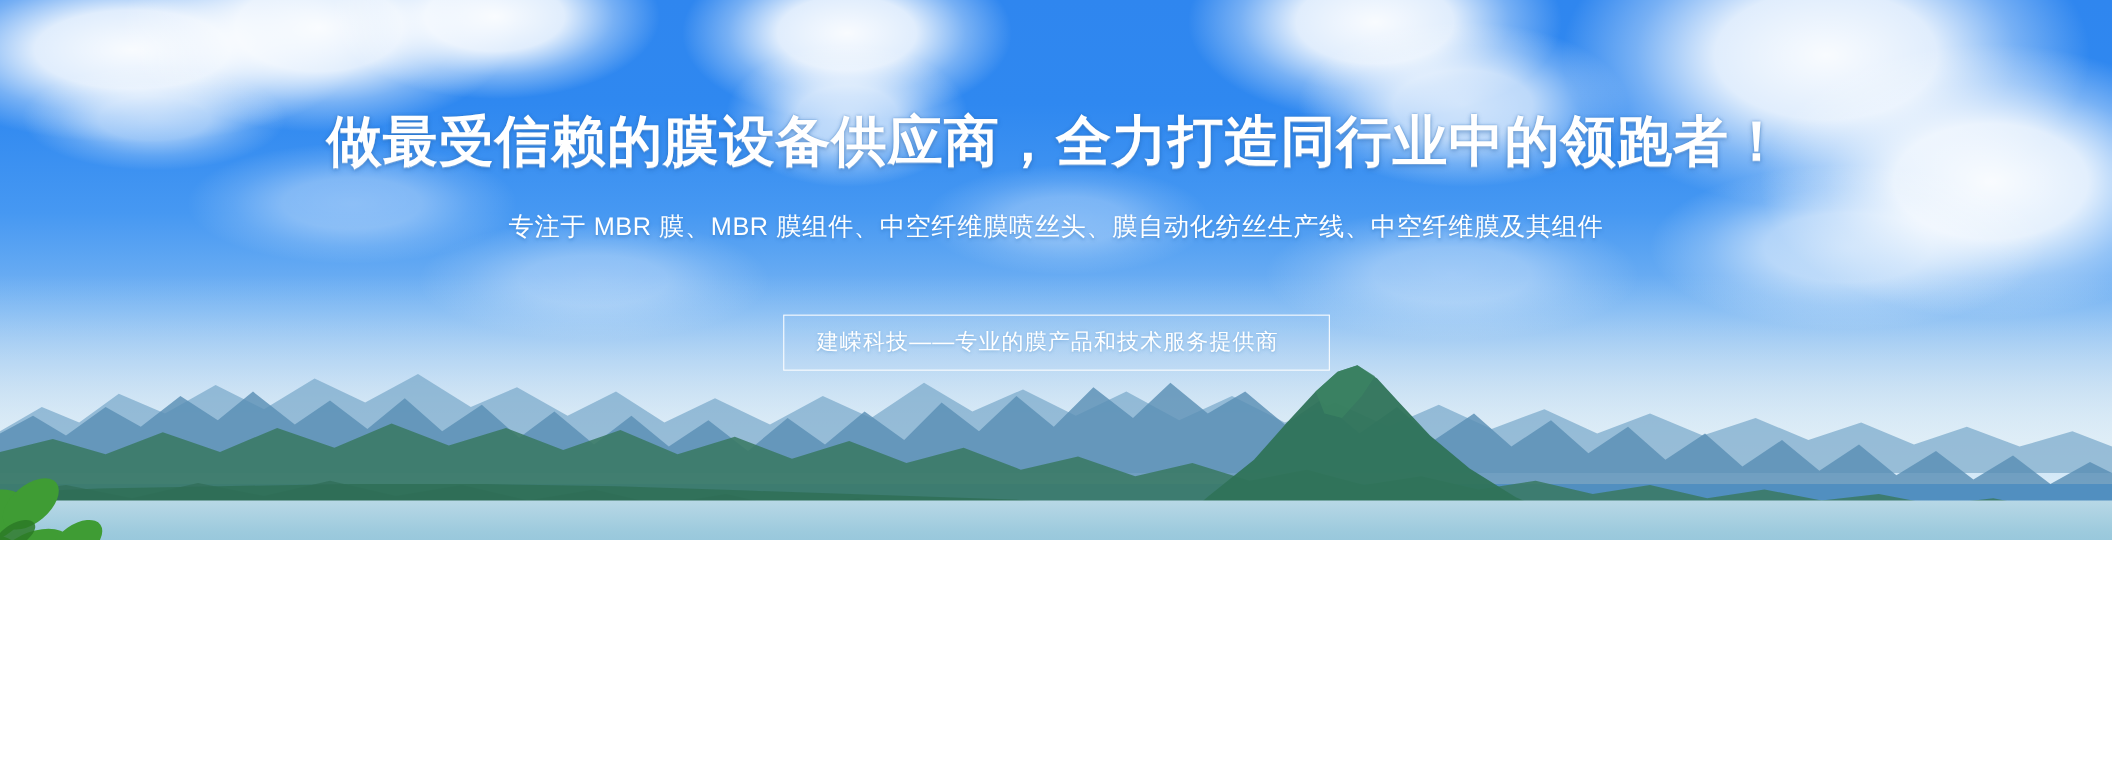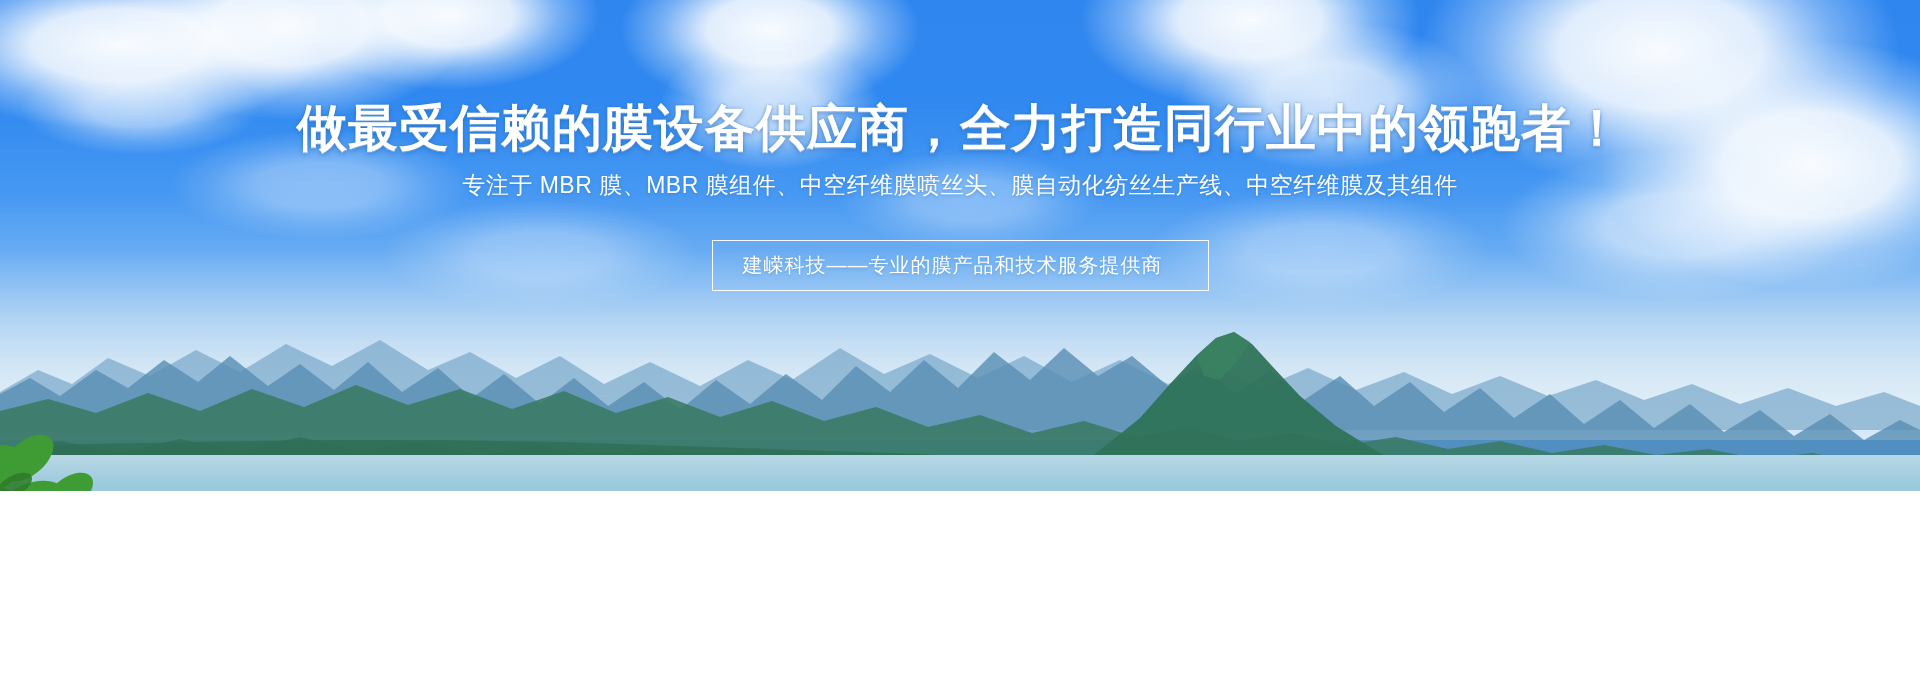--- a/index.html
+++ b/index.html
@@ -107,21 +107,21 @@
     letter-spacing: 1px;
     text-shadow:
       0 0 2px rgba(40,110,185,0.55),
       0 2px 5px rgba(30,95,170,0.45),
       0 1px 0 rgba(255,255,255,0.5);
     white-space: nowrap;
   }
 
   .subtitle {
     position: absolute;
-    left: 0; top: 168px;
+    left: 0; top: 189px;
     width: 1920px;
     font-size: 23px;
     line-height: 34px;
     color: #ffffff;
     letter-spacing: 0.5px;
     text-shadow: 0 1px 3px rgba(40,110,185,0.45);
     white-space: nowrap;
   }
 
   .tagline-wrap {
@@ -133,20 +133,21 @@
     display: inline-block;
     border: 1px solid rgba(255,255,255,0.95);
     padding: 12px 45px 13px 30px;
     font-size: 20px;
     line-height: 24px;
     color: #ffffff;
     letter-spacing: 1px;
     text-shadow: 0 1px 3px rgba(60,130,190,0.4);
     white-space: nowrap;
     background: rgba(255,255,255,0.02);
+    margin-top: 46px;
   }
 
   
   .foliage {
     position: absolute;
     pointer-events: none;
   }
 </style>
 </head>
 <body>

